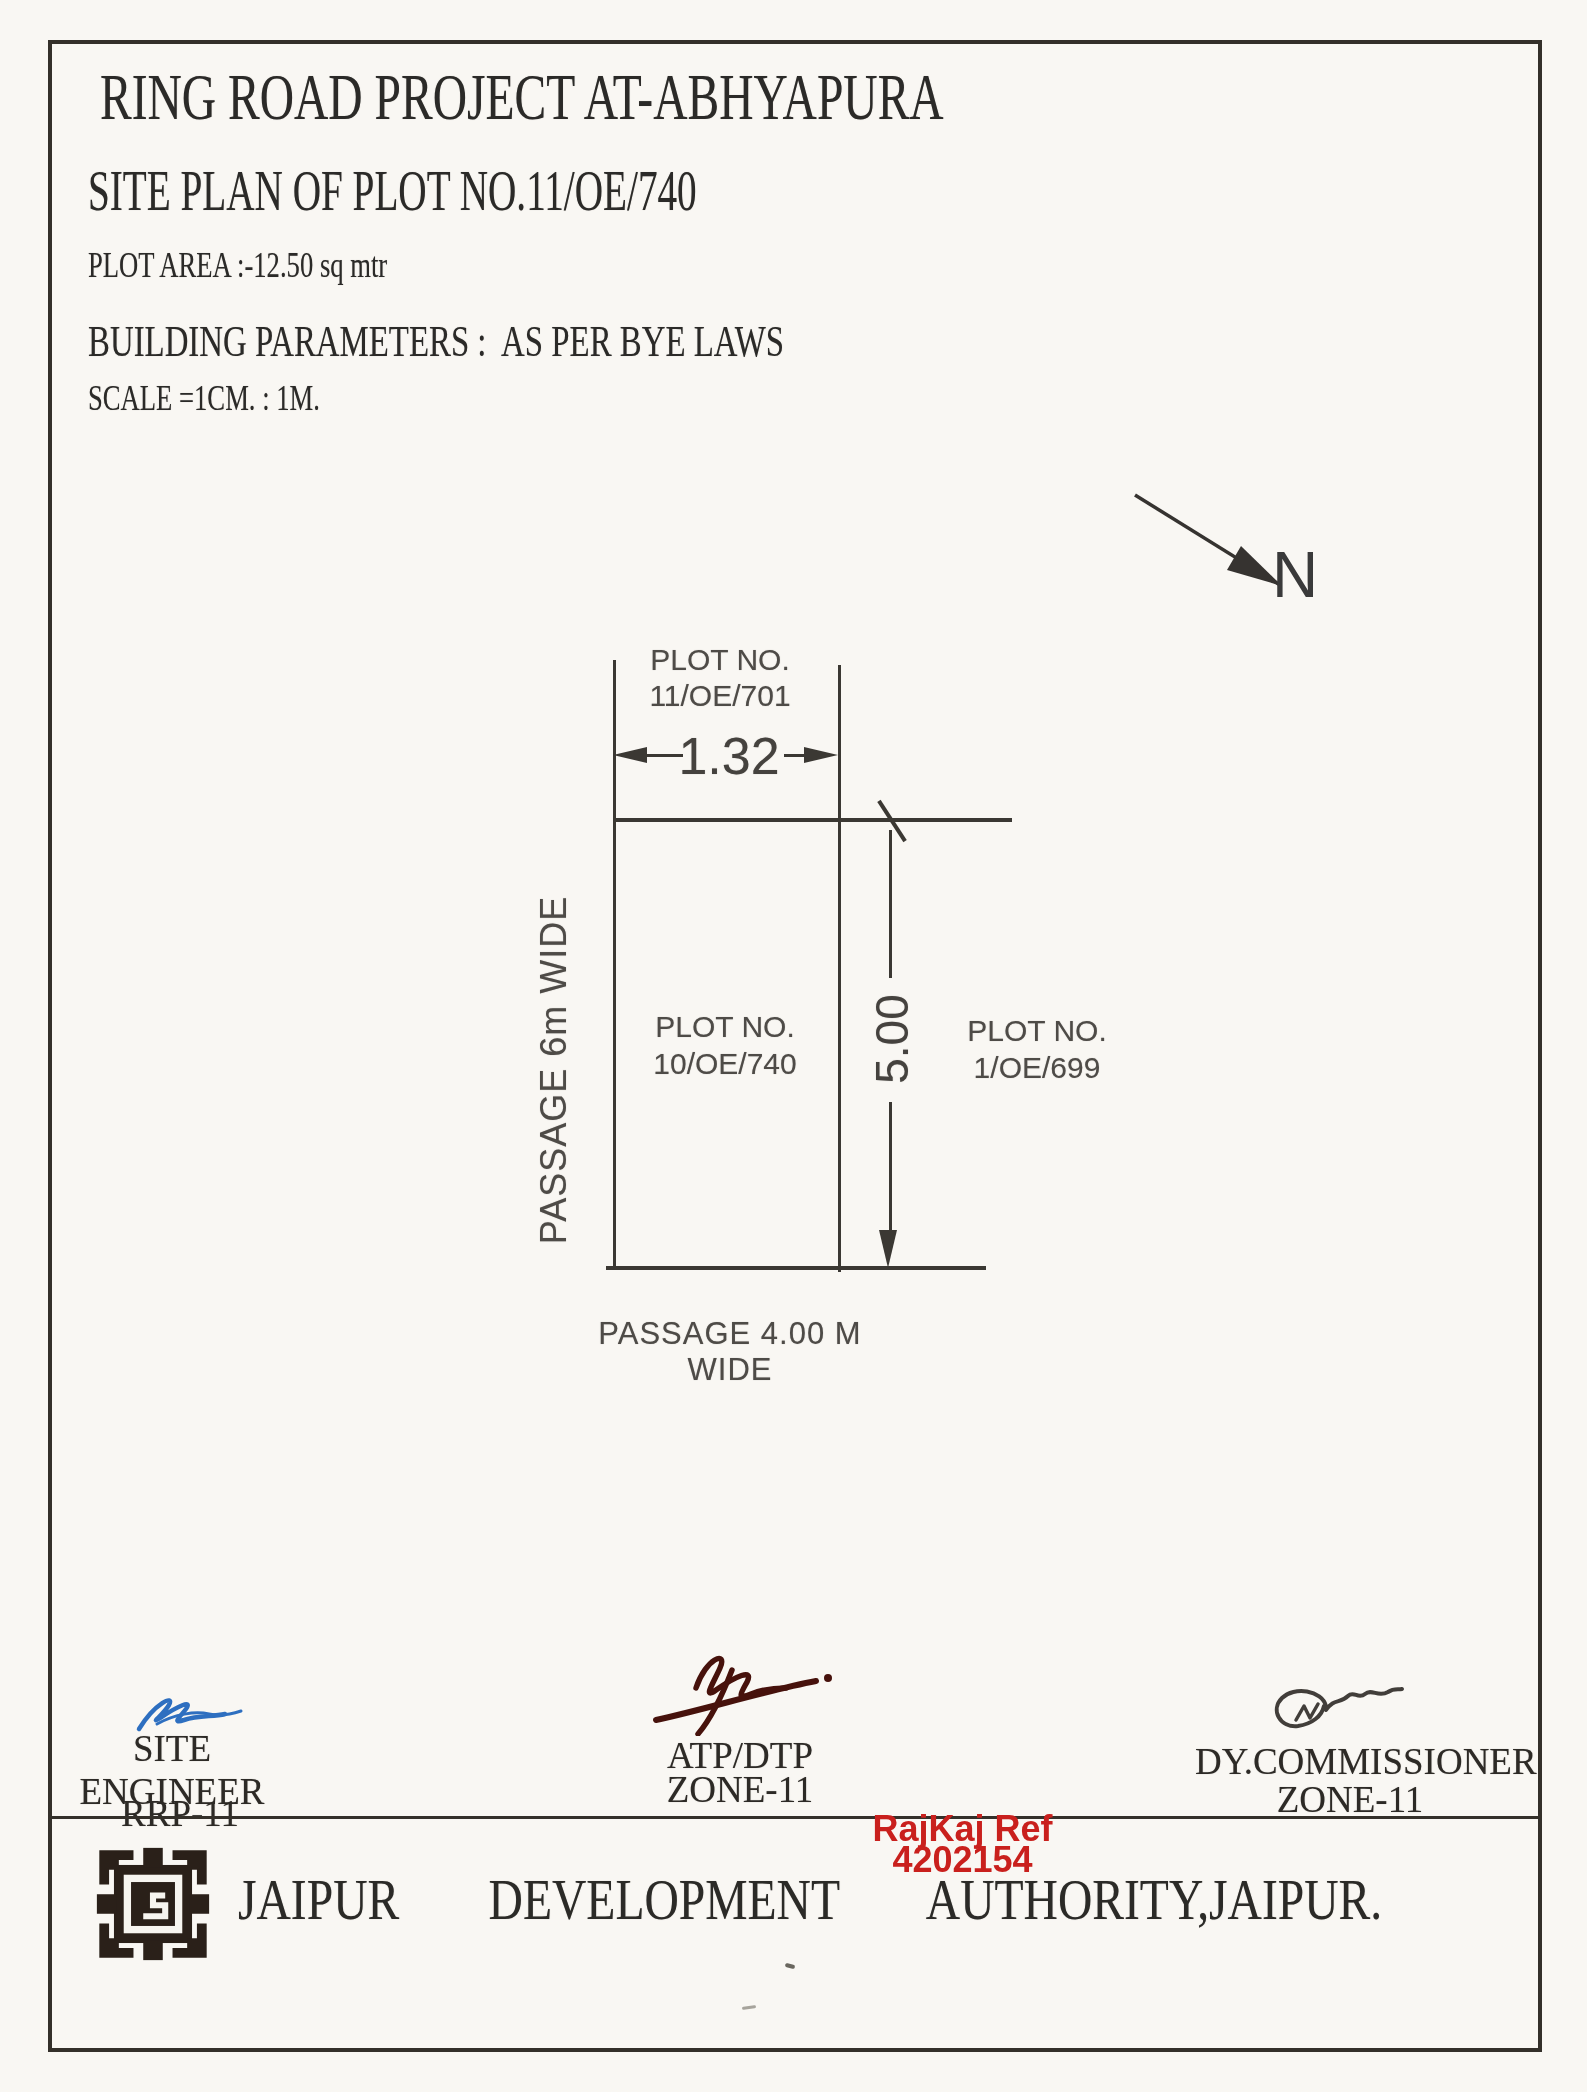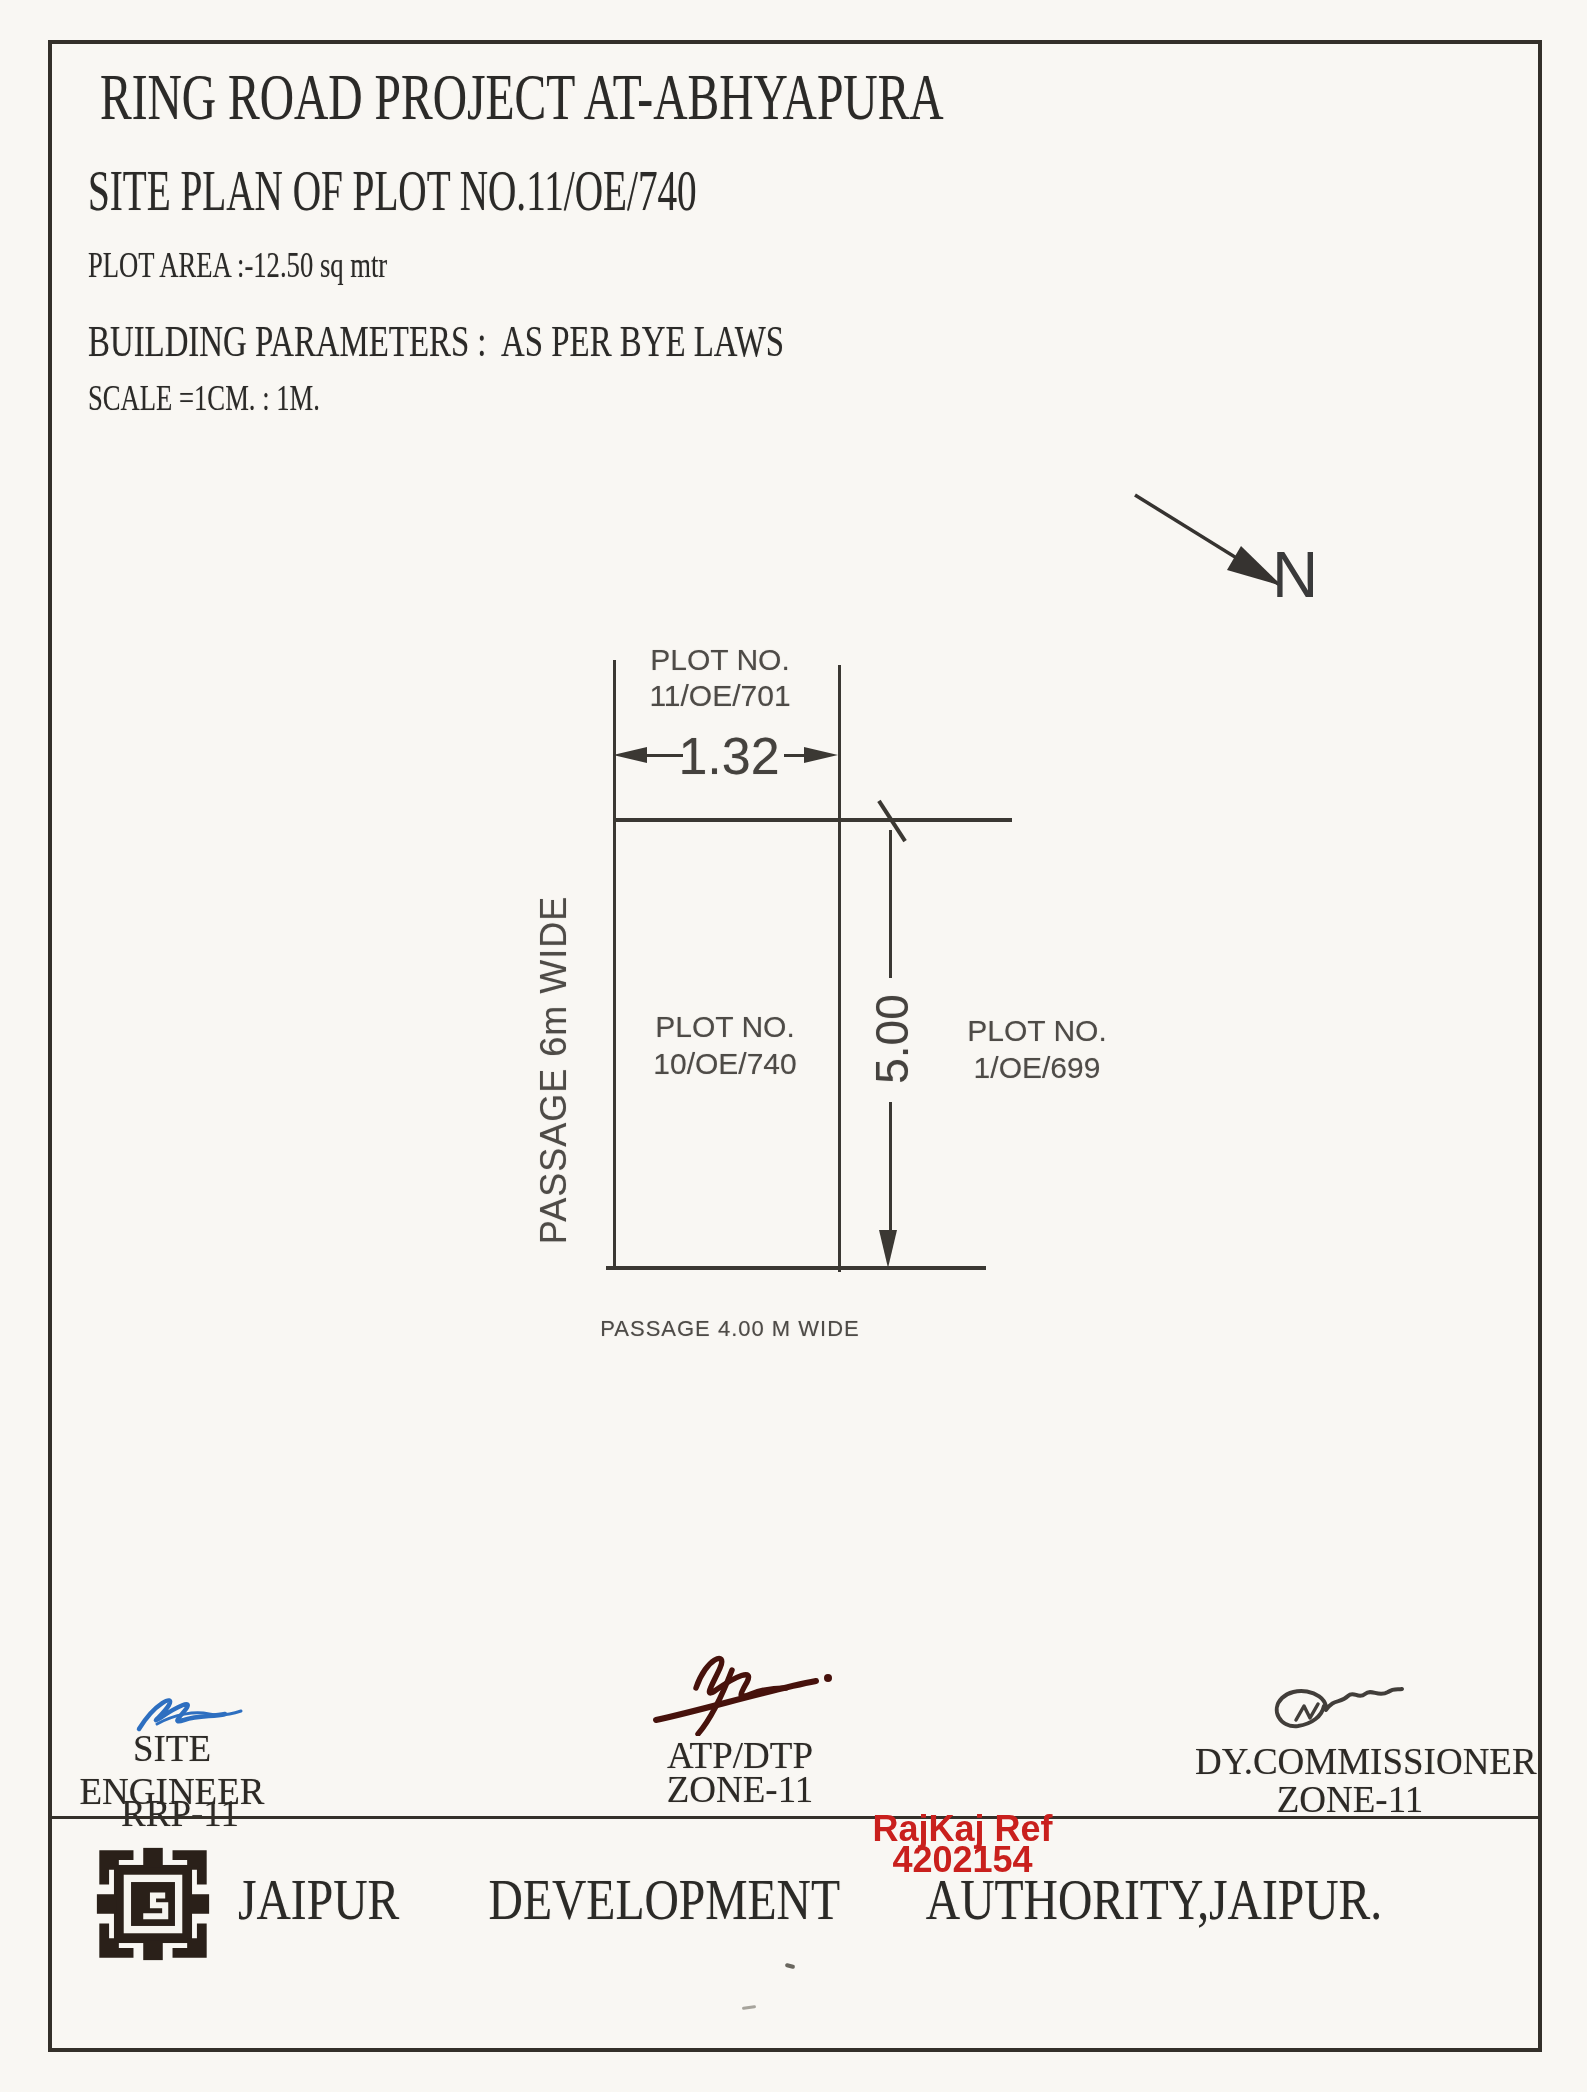--- a/index.html
+++ b/index.html
@@ -46,21 +46,21 @@
   .dtext { font-family:"Liberation Sans",sans-serif; color:#4e4b47; text-align:center;
            text-shadow:0 0 1px rgba(70,66,62,.4); }
   .lbl-701 { left:625px; top:642px;  width:190px; font-size:30px; line-height:36px; }
   .lbl-740 { left:625px; top:1008px; width:200px; font-size:30px; line-height:37px; }
   .lbl-699 { left:937px; top:1012px; width:200px; font-size:30px; line-height:37px; }
   .dim-250 { left:676px; top:726px;  width:106px; font-size:52px; color:#45423e; }
   .dim-500 { left:826px; top:1016px; width:124px; height:46px; font-size:46px; color:#45423e;
              transform:rotate(-90deg); }
   .passage-left   { left:365px; top:1048px; width:380px; height:44px; font-size:36px;
                     transform:rotate(-90deg); letter-spacing:1px; }
-  .passage-bottom { left:555px; top:1316px; width:350px; font-size:22px; letter-spacing:1px; }
+  .passage-bottom { left:555px; top:1316px; width:350px; font-size:31px; letter-spacing:1px; }
 
   
   .sigtext { font-size:37px; color:#2d2a26; text-align:center; text-shadow:0 0 1px rgba(45,42,38,.35); }
   .se-title { left:52px;   top:1727px; width:240px; }
   .se-sub   { left:52px;   top:1792px; width:240px;margin-left:8px; }
   .atp-title{ left:640px;  top:1734px; width:200px; }
   .atp-sub  { left:640px;  top:1768px; width:200px; }
   .dy-title { left:1195px; top:1740px; width:310px; }
   .dy-sub   { left:1195px; top:1778px; width:310px; }
   .sig-blue   { left:133px;  top:1693px; }

